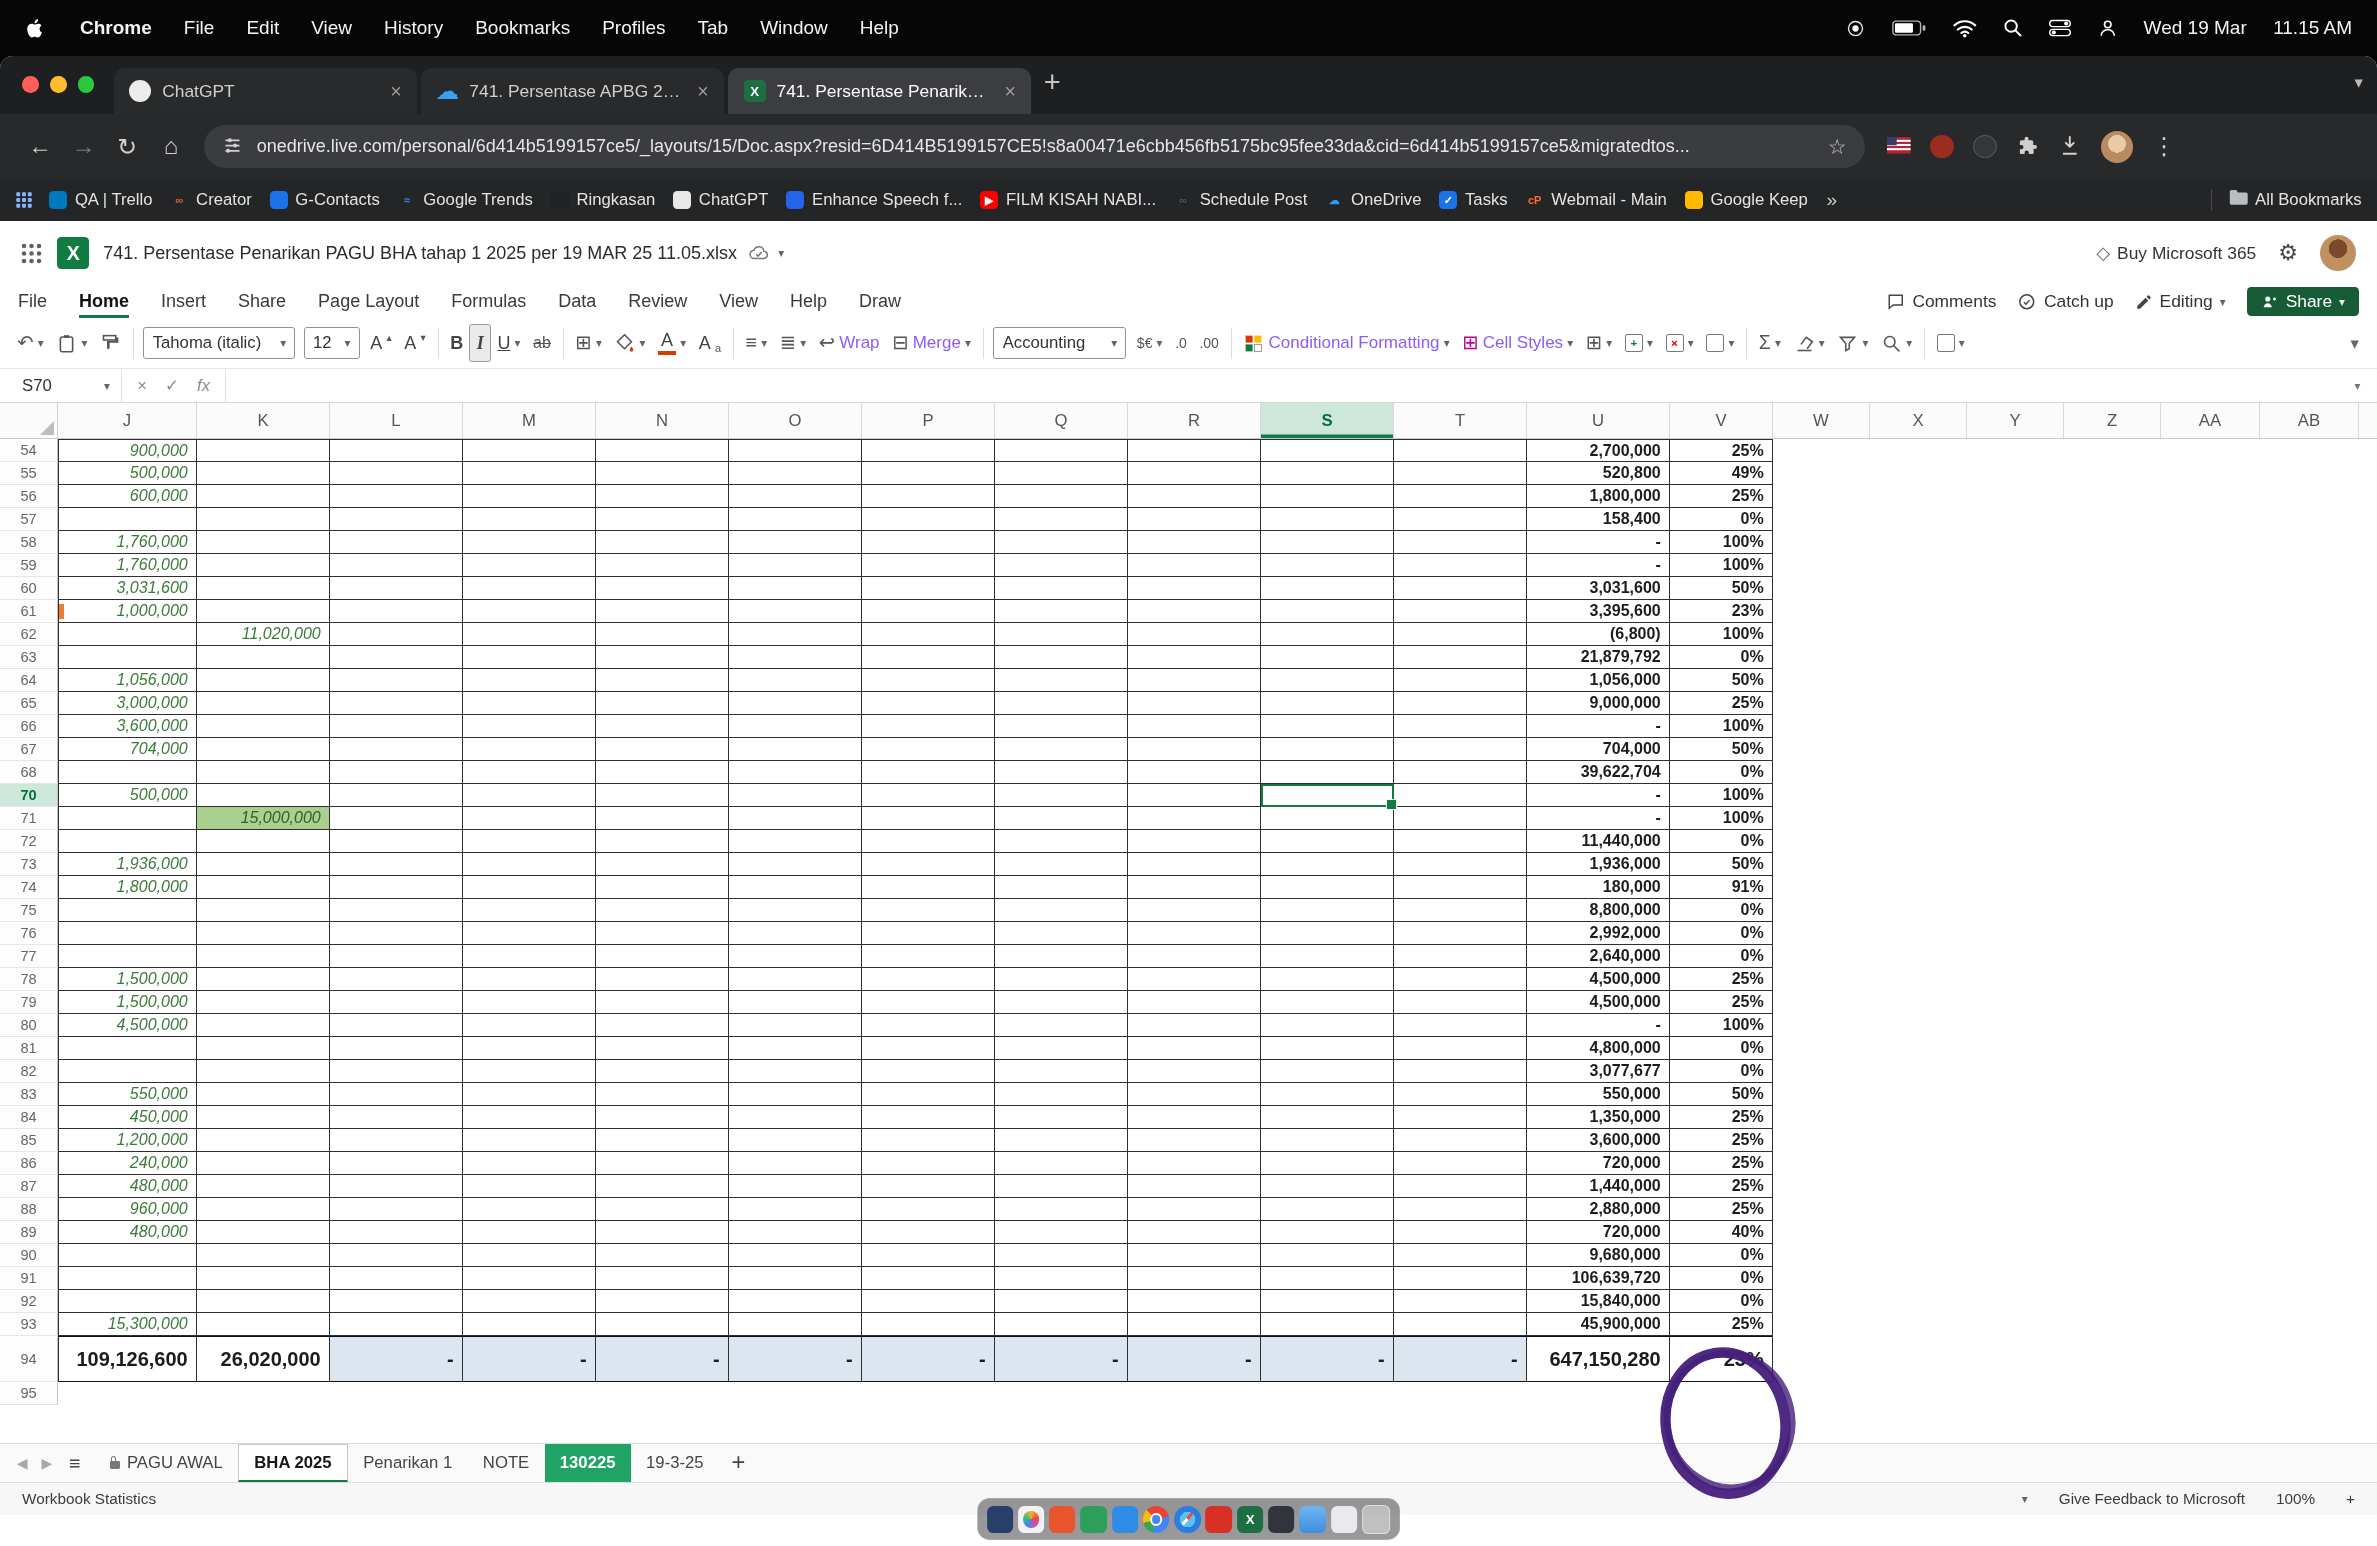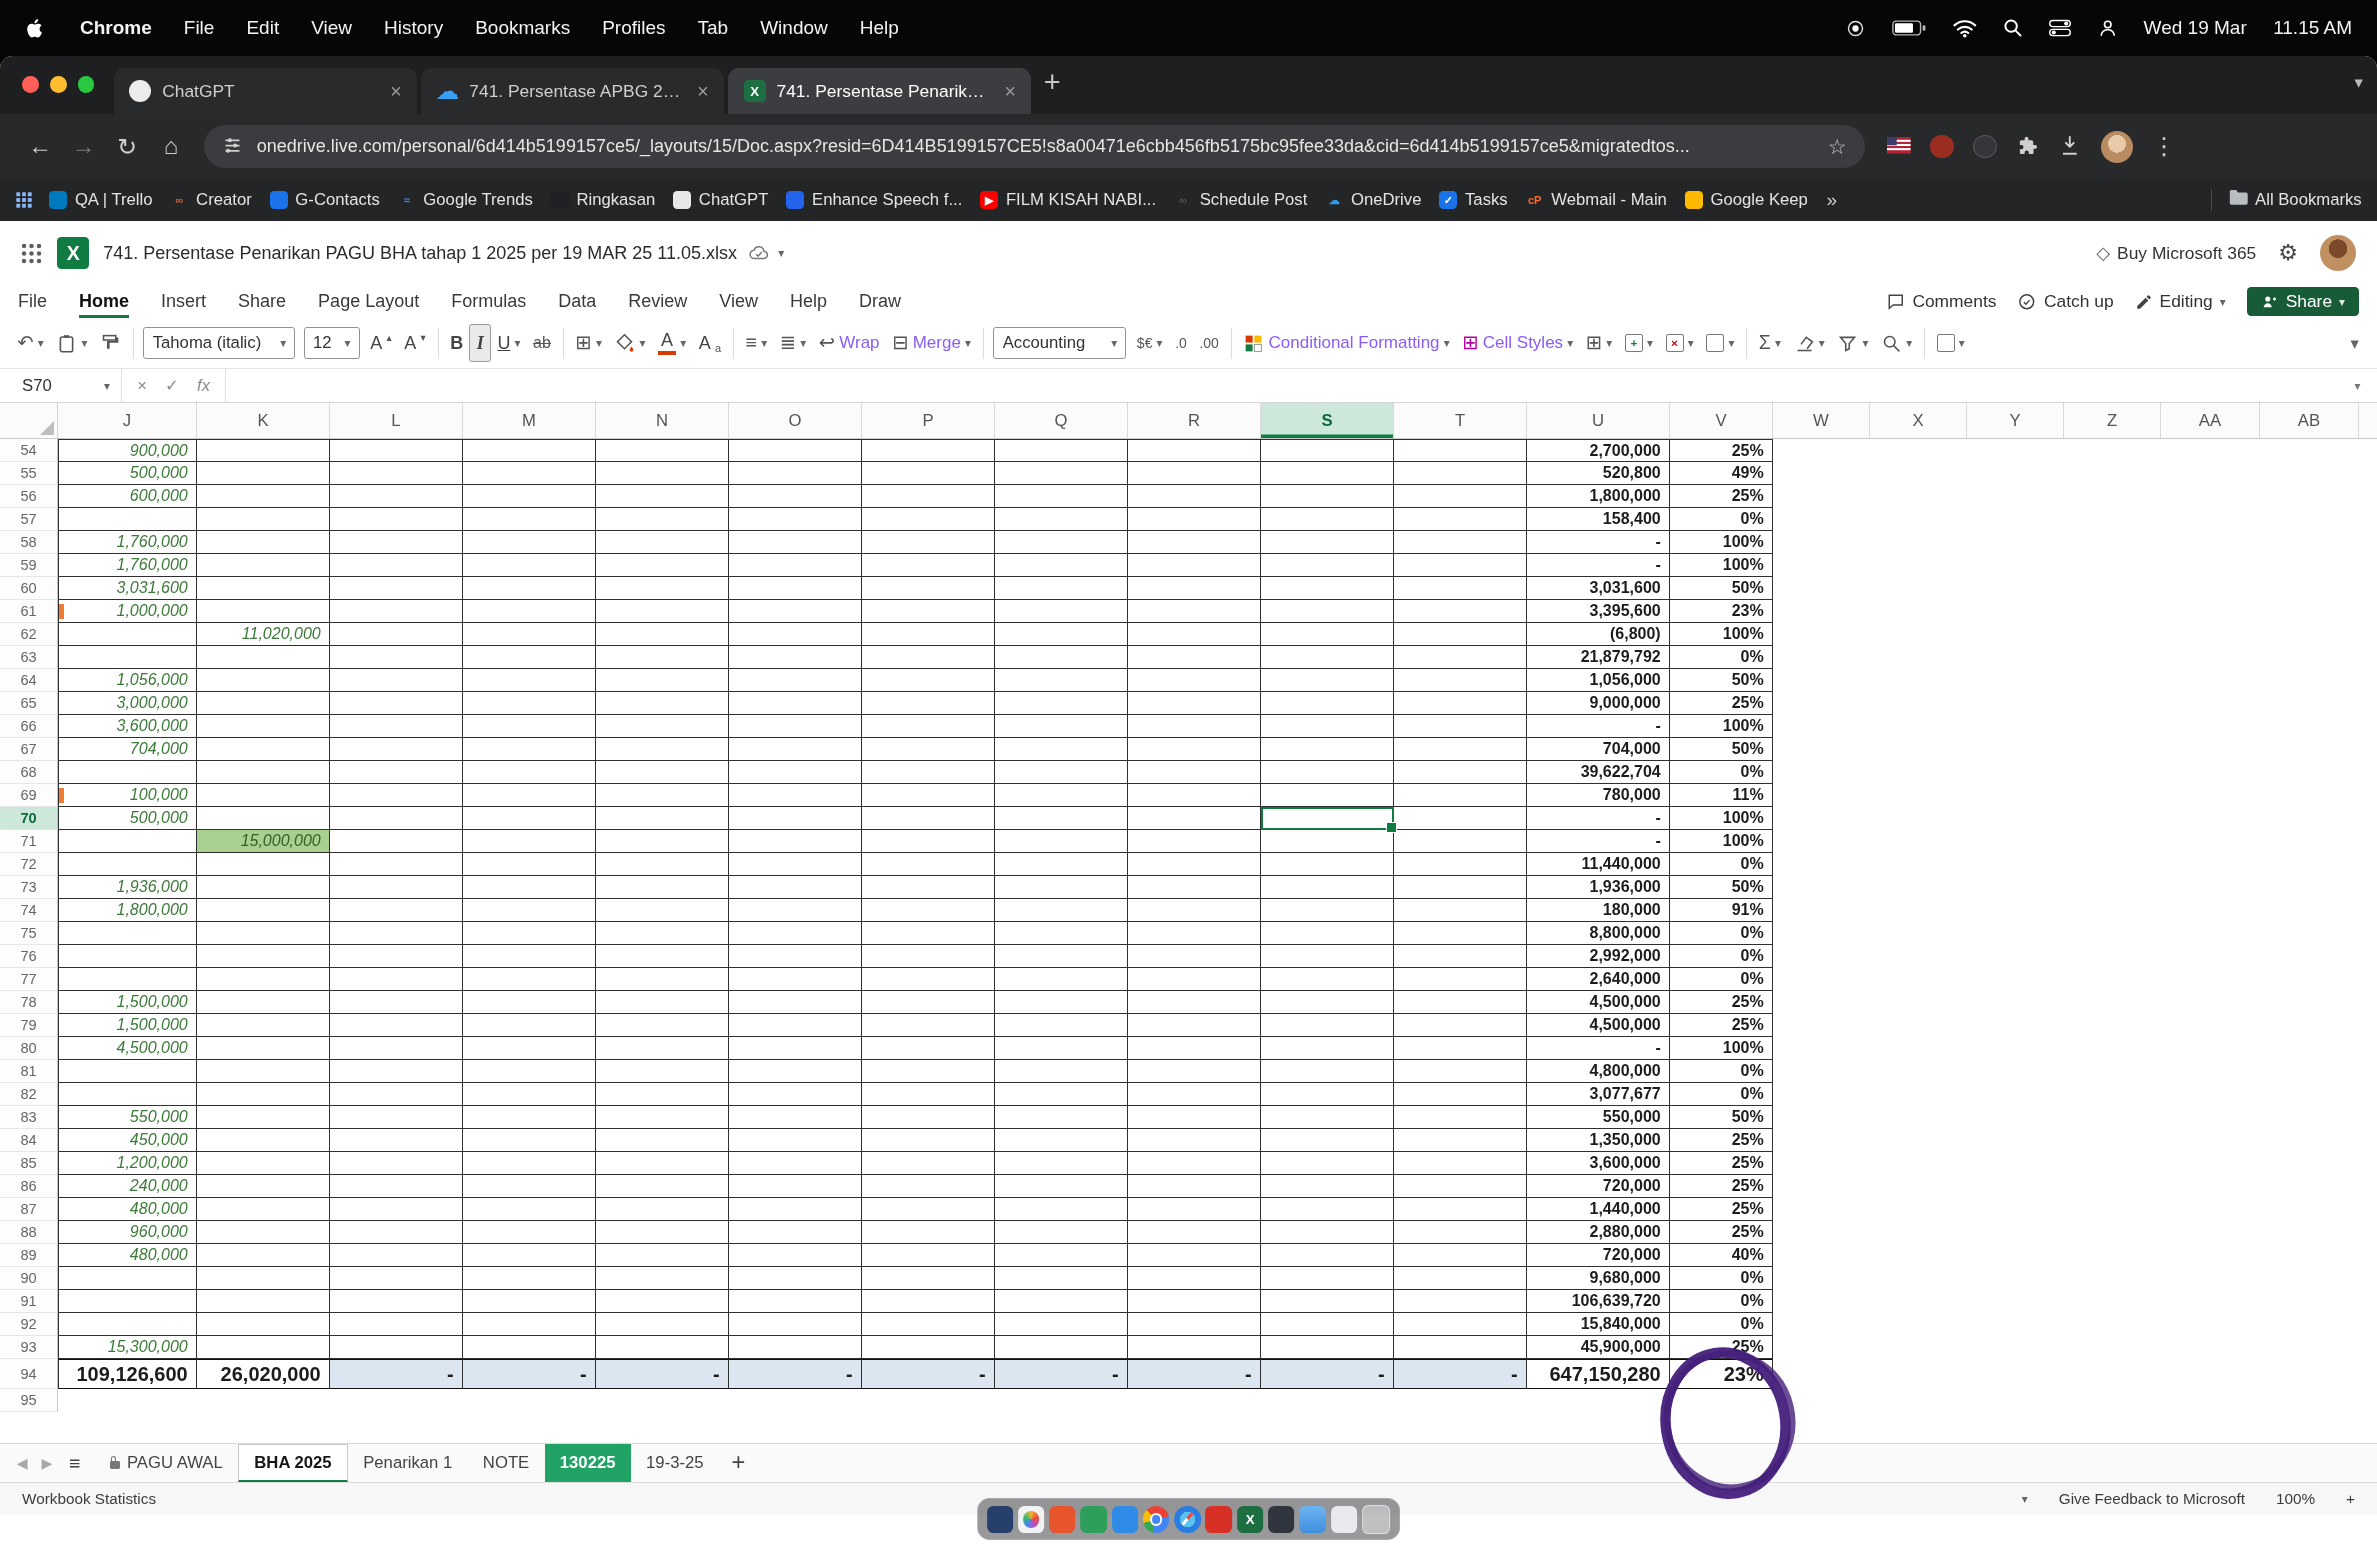--- a/index.html
+++ b/index.html
@@ -105,21 +105,21 @@
 
   .col-headers{height:35px;display:flex;background:#fff;font-size:16.7px;color:#555;border-bottom:0.7px solid #c9c9c9}
   .corner{width:58px;flex:none;border-right:0.7px solid #d2d2d2;position:relative;background:#fbfbfb;box-sizing:border-box}
   .corner::after{content:"";position:absolute;right:3.5px;bottom:3.5px;border-left:14px solid transparent;border-bottom:14px solid #bdbdbd}
   .col-h{height:100%;display:flex;align-items:center;justify-content:center;border-right:0.7px solid #d9d9d9;background:#fbfbfb;flex:none;box-sizing:border-box}
   .col-h.sel{background:#cde8da;color:#0c6b3d;font-weight:bold;box-shadow:inset 0 -3.5px 0 #107c41}
   .col-fill{flex:1;background:#fbfbfb}
 
   .grid{height:1004px;background:#fff;overflow:hidden}
   .grid-row{display:flex;height:23px}
-  .grid-row.total{height:30px}
+  .grid-row.total{height:46px}
   .grid-row.empty{height:23px}
   .rh{width:58px;flex:none;display:flex;align-items:center;justify-content:center;font-size:14.6px;color:#666;background:#fdfdfd;border-right:0.7px solid #c4c4c4;border-bottom:0.7px solid #e6e6e6;box-sizing:border-box}
   .rh.sel{background:#cde8da;color:#0c6b3d;font-weight:bold}
   .cell{flex:none;display:flex;align-items:center;justify-content:flex-end;padding:0 8.3px 0 2.8px;font-size:16px;color:#1c1c1c;border-right:0.7px solid #2f2f2f;border-bottom:0.7px solid #2f2f2f;box-sizing:border-box;position:relative;white-space:nowrap}
   .cj{width:139px;border-left:0.7px solid #2f2f2f}
   .ck,.cm{width:133px}
   .cu{width:143px}
   .cv{width:103px}
   .grid-row:first-child .cell{border-top:0.7px solid #2f2f2f}
   .green{color:#3c7a39;font-style:italic}
@@ -903,36 +903,20 @@
             <div class="cell cm"></div>
             <div class="cell cm"></div>
             <div class="cell cm"></div>
             <div class="cell cm"></div>
             <div class="cell cm"></div>
             <div class="cell cm"></div>
             <div class="cell cu">39,622,704</div>
             <div class="cell cv">0%</div>
           </div>
           <div class="grid-row">
-            <div class="rh">69</div>
-            <div class="cell cj green">100,000<span class="marker"></span></div>
-            <div class="cell ck"></div>
-            <div class="cell cm"></div>
-            <div class="cell cm"></div>
-            <div class="cell cm"></div>
-            <div class="cell cm"></div>
-            <div class="cell cm"></div>
-            <div class="cell cm"></div>
-            <div class="cell cm"></div>
-            <div class="cell cm"></div>
-            <div class="cell cm"></div>
-            <div class="cell cu">780,000</div>
-            <div class="cell cv">11%</div>
-          </div>
-          <div class="grid-row">
             <div class="rh sel">70</div>
             <div class="cell cj green">500,000</div>
             <div class="cell ck"></div>
             <div class="cell cm"></div>
             <div class="cell cm"></div>
             <div class="cell cm"></div>
             <div class="cell cm"></div>
             <div class="cell cm"></div>
             <div class="cell cm"></div>
             <div class="cell cm"></div>

